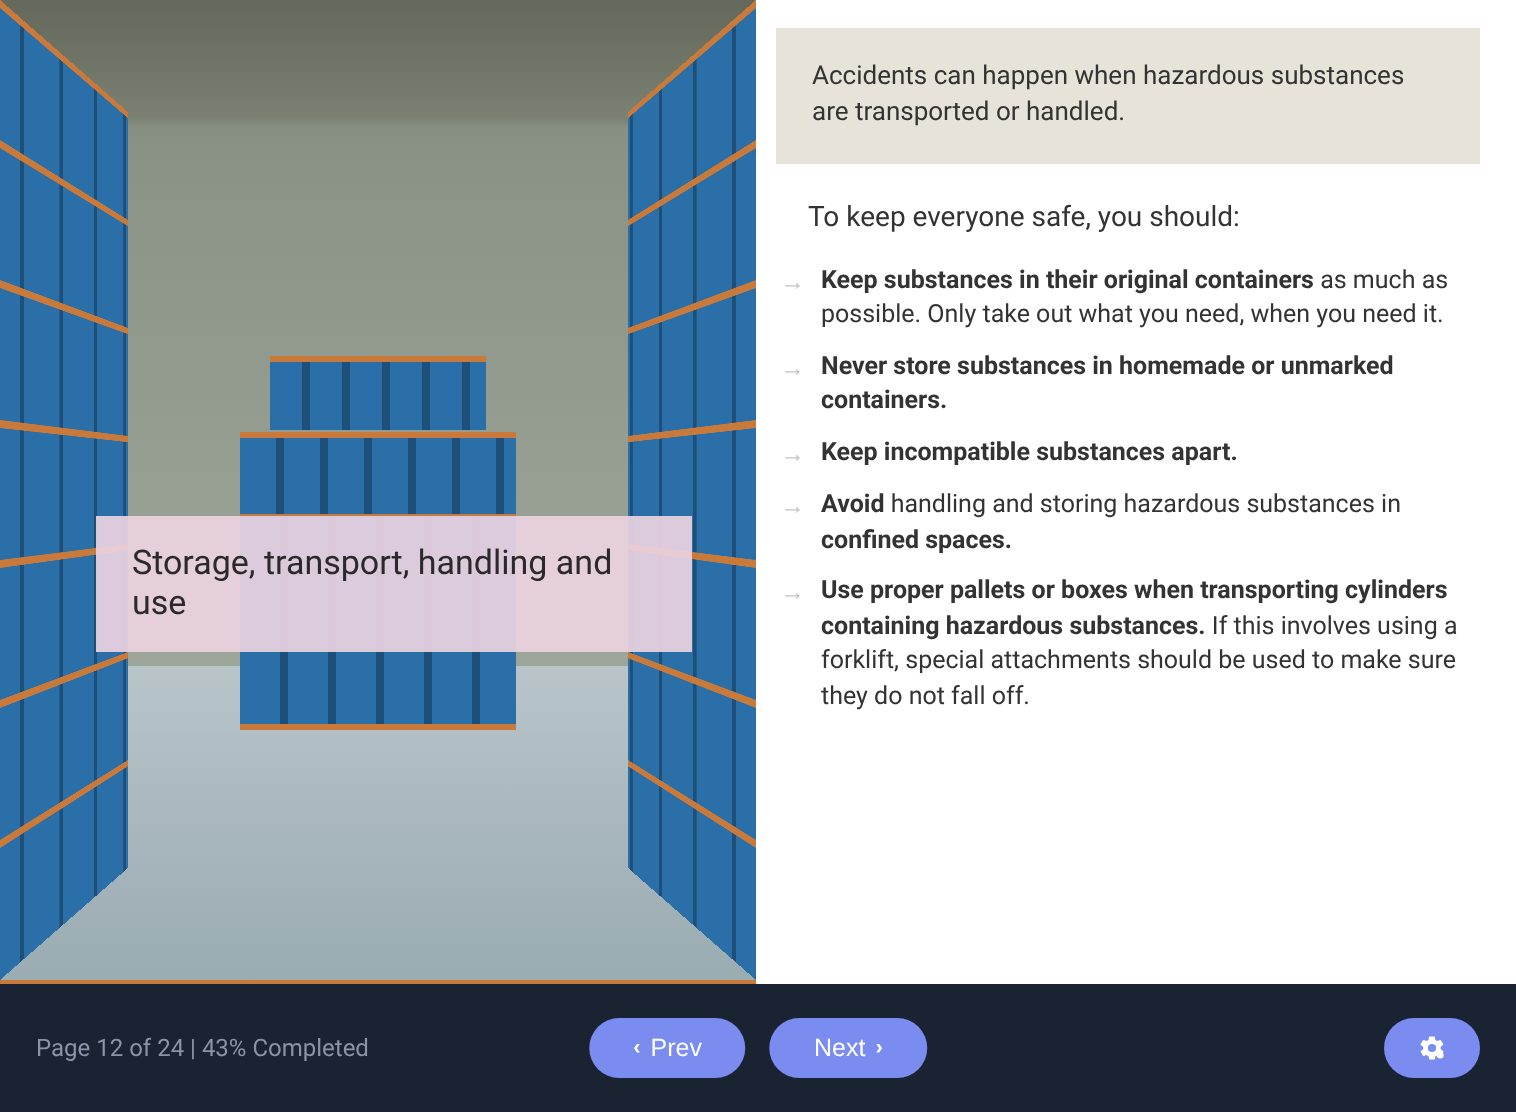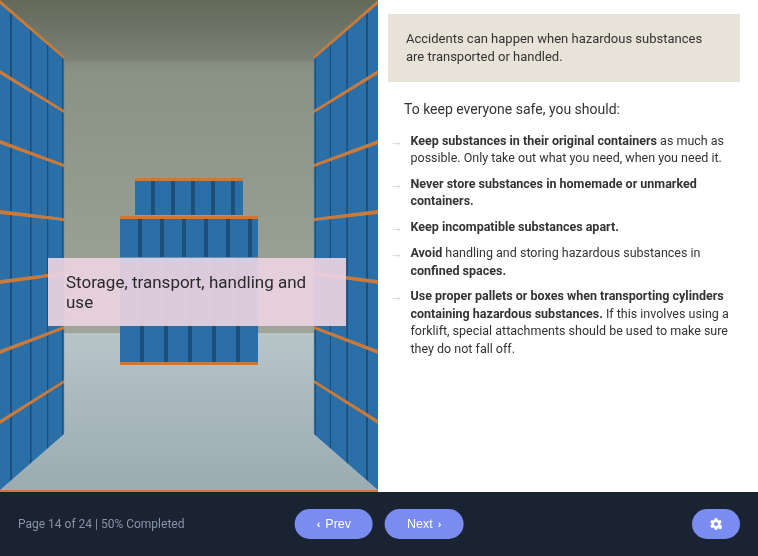--- a/index.html
+++ b/index.html
@@ -231,21 +231,21 @@
         <span class="bullet-text">
           <span class="bold">Use proper pallets or boxes when transporting cylinders containing hazardous substances.</span><span> If this involves using a forklift, special attachments should be used to make sure they do not fall off.</span>
         </span>
       </li>
     </ul>
 
   </div>
 </div>
 
 <div class="footer">
-  <div class="page-status">Page 14 of 24 | 50% Completed</div>
+  <div class="page-status">Page 12 of 24 | 43% Completed</div>
 
   <div class="btn-group-center">
     <button class="btn">
       <span class="chevron">‹</span>
       <span>Prev</span>
     </button>
     <button class="btn">
       <span>Next</span>
       <span class="chevron">›</span>
     </button>

